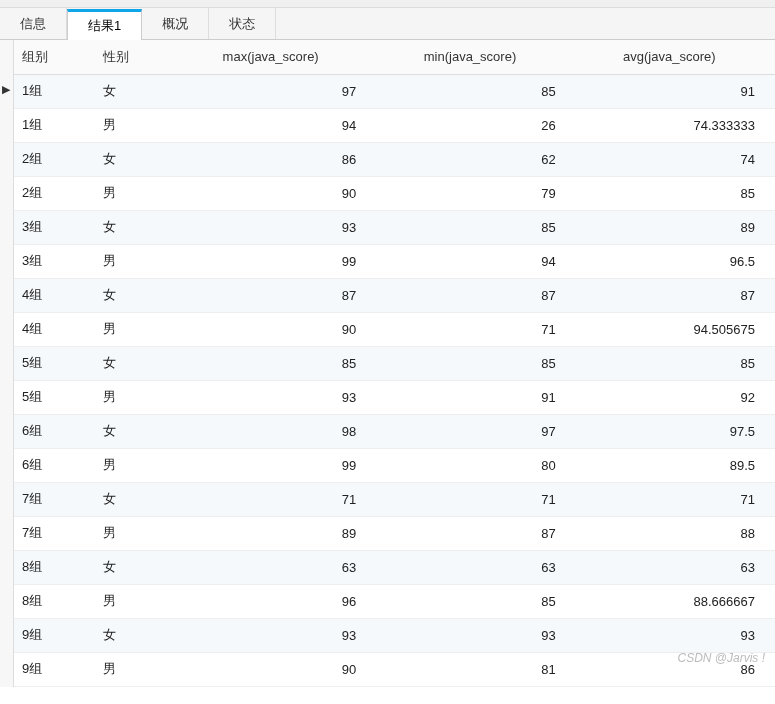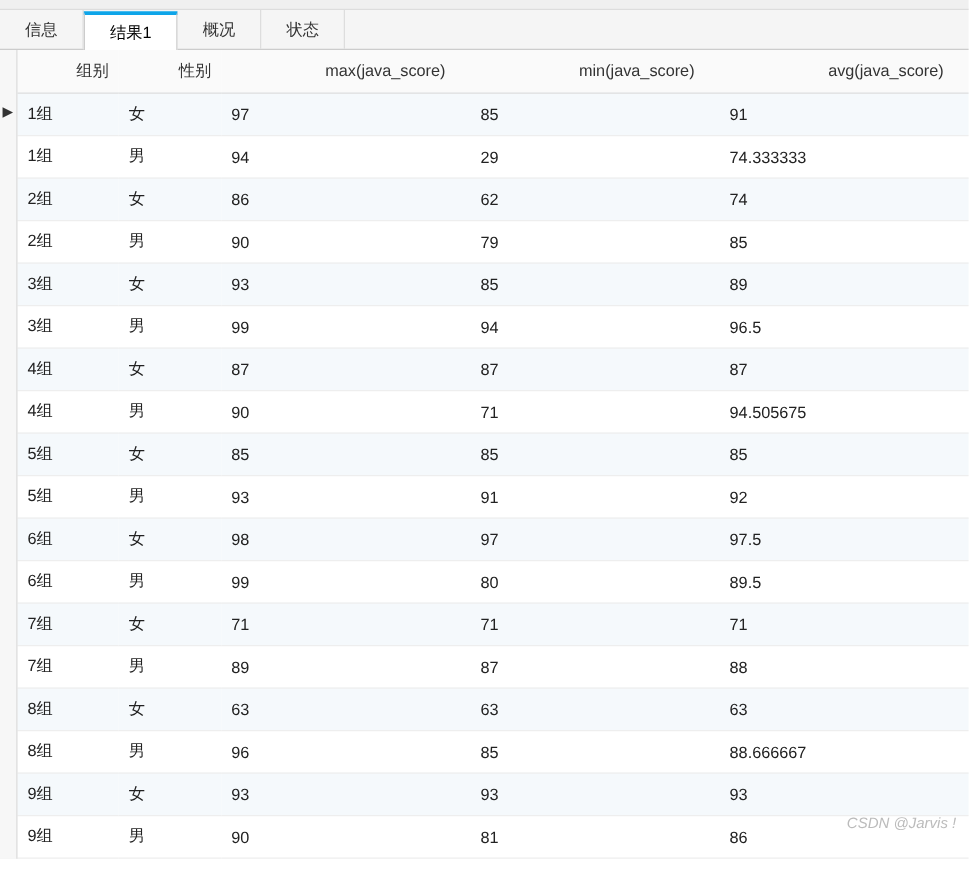--- a/index.html
+++ b/index.html
@@ -56,30 +56,30 @@
       width: 100%;
       table-layout: fixed;
     }
     th, td {
       padding: 7px 8px;
       border-bottom: 1px solid #eee;
       height: 34px;
       vertical-align: middle;
     }
     th {
-      text-align: right;
+      text-align: left;
       font-weight: normal;
       color: #333;
       background: #fafafa;
       border-bottom: 1px solid #ddd;
     }
     th.first-col, td.first-col { padding-left: 22px; width: 95px; }
     th.col2, td.col2 { width: 82px; font-family: Liberation Mono, monospace; }
-    th.num, td.num { padding-right: 20px; }
-    th.num { text-align: right; }
+    th.num, td.num { text-align: right; padding-right: 20px; }
+    th.num { text-align: center; }
     td { color: #222; }
     tbody tr:nth-child(odd) { background: #f5f9fc; }
     tbody tr:nth-child(even) { background: #fff; }
     .row-indicator {
       position: absolute;
       left: 2px;
       top: 43px;
       font-size: 11px;
       color: #333;
     }
@@ -129,21 +129,21 @@
           <td class="first-col">1组</td>
           <td class="col2">女</td>
           <td class="num">97</td>
           <td class="num">85</td>
           <td class="num">91</td>
         </tr>
         <tr>
           <td class="first-col">1组</td>
           <td class="col2">男</td>
           <td class="num">94</td>
-          <td class="num">29</td>
+          <td class="num">26</td>
           <td class="num">74.333333</td>
         </tr>
         <tr>
           <td class="first-col">2组</td>
           <td class="col2">女</td>
           <td class="num">86</td>
           <td class="num">62</td>
           <td class="num">74</td>
         </tr>
         <tr>

